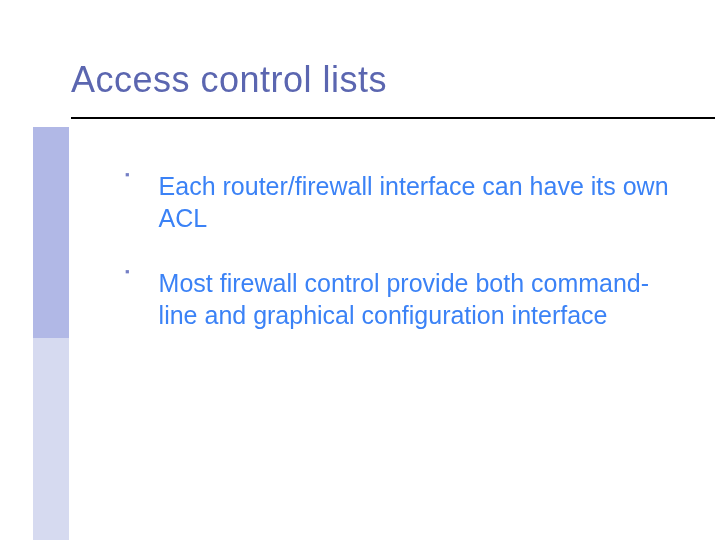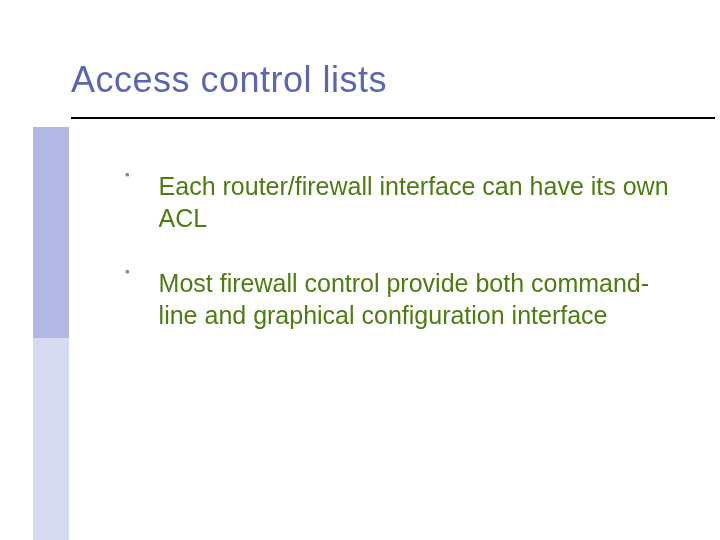--- a/index.html
+++ b/index.html
@@ -60,21 +60,21 @@
       margin-bottom: 4px;
     }
     .bullet {
       color: #747fc5;
       font-size: 13px;
       margin-right: 18px;
       margin-top: 8px;
       flex-shrink: 0;
     }
     .bullet-text {
-      color: #4d7c0f;
+      color: #3b82f6;
       font-size: 25px;
       line-height: 1.28;
     }
   </style>
 </head>
 <body>
 
 <div class="sidebar-block-top"></div>
 <div class="sidebar-block-bottom"></div>
 

